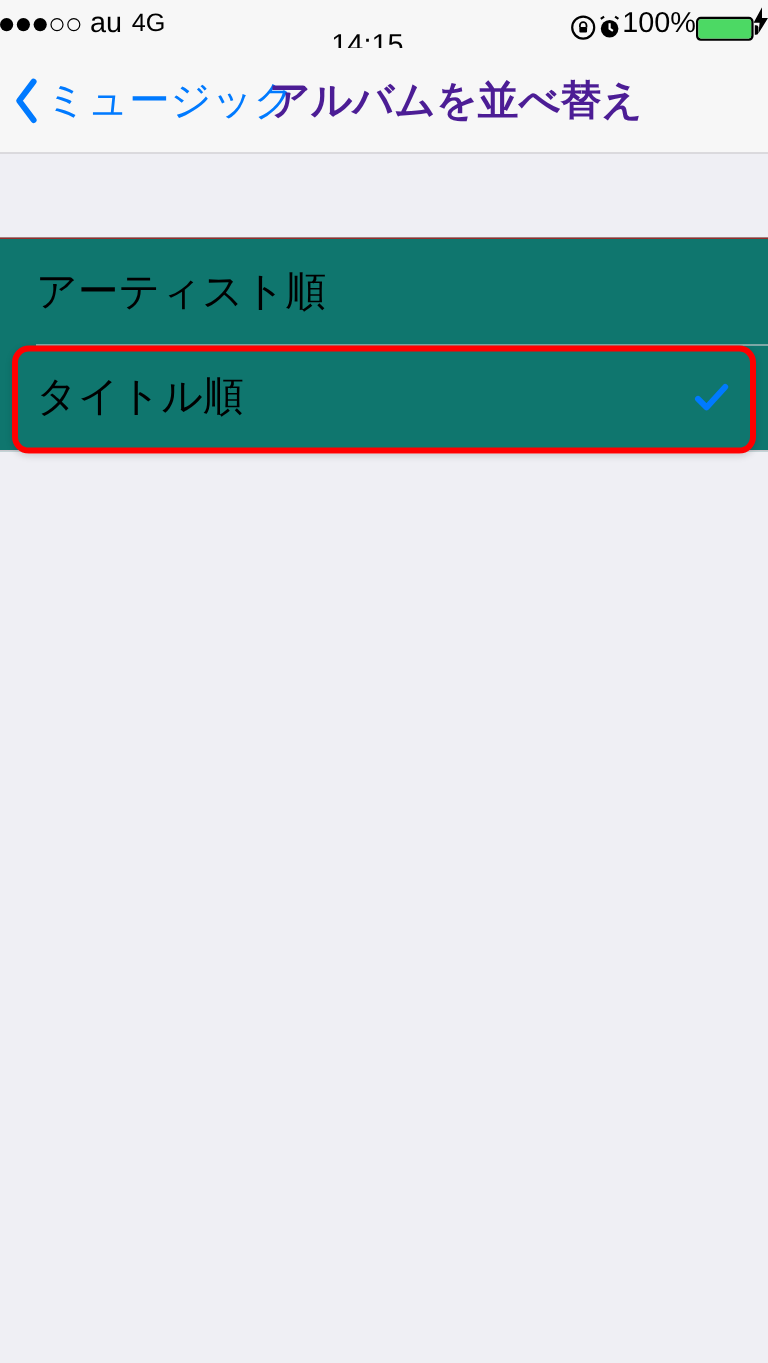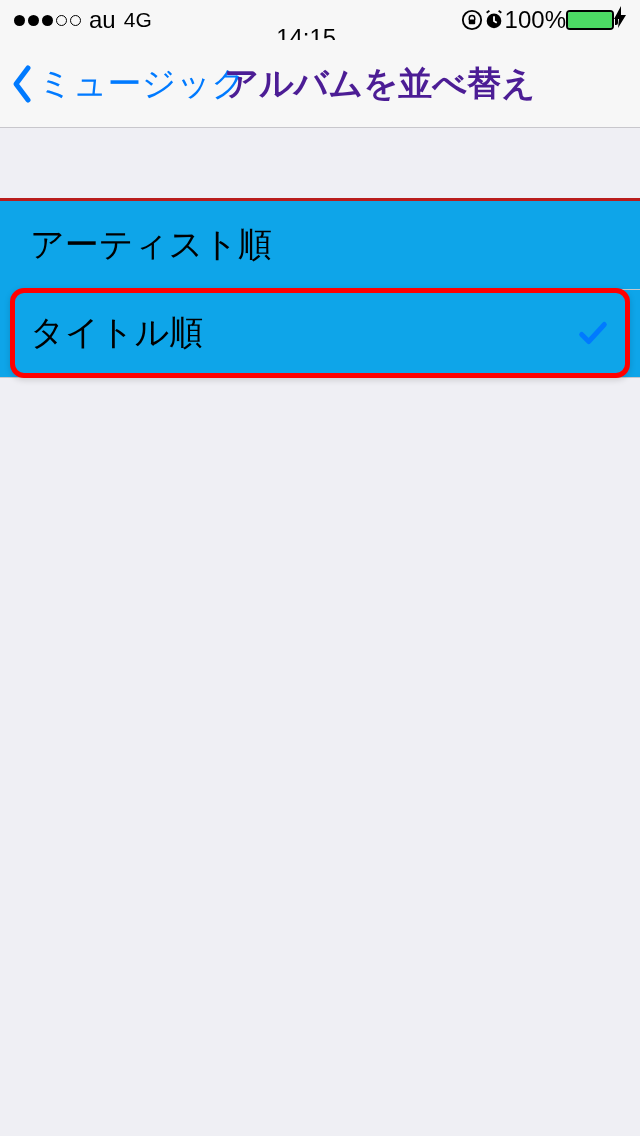--- a/index.html
+++ b/index.html
@@ -12,26 +12,26 @@
       position: relative;
     }
 
     
     .status-bar {
       height: 40px;
       background: #f7f7f7;
       display: flex;
       align-items: center;
       justify-content: space-between;
-      padding: 0 14px;
+      padding: 0 0;
       font-size: 24px;
       color: #000;
     }
     .status-left { display: flex; align-items: center; gap: 8px; }
-    .status-right { display: flex; align-items: center; gap: 0; }
+    .status-right { display: flex; align-items: flex-end; gap: 0; }
     .signal-dots { display: flex; gap: 3px; align-items: center; }
     .dot { width: 11px; height: 11px; border-radius: 50%; background: #000; }
     .dot.empty { background: transparent; border: 1.5px solid #000; }
     .carrier { font-size: 24px; }
     .network { font-size: 21px; }
     .time { font-size: 24px; font-weight: 500; margin-top: 36px; }
     .battery {
       width: 48px; height: 20px;
       border: 2px solid #000; border-radius: 4px;
       position: relative;
@@ -67,22 +67,22 @@
       font-size: 34px;
       font-weight: 600;
       color: #4c1d95;
       white-space: nowrap;
       margin-left: 60px;
     }
 
     
     .list-group {
       margin-top: 70px;
-      background: #0ea5e9;
-      border-top: 3px solid #b91c1c;
+      background: #0f766e;
+      border-top: 1px solid #b91c1c;
       border-bottom: 1px solid #c8c7cc;
     }
     .list-row {
       height: 88px;
       display: flex;
       align-items: center;
       justify-content: space-between;
       padding: 0 30px;
       font-size: 34px;
       color: #000;

